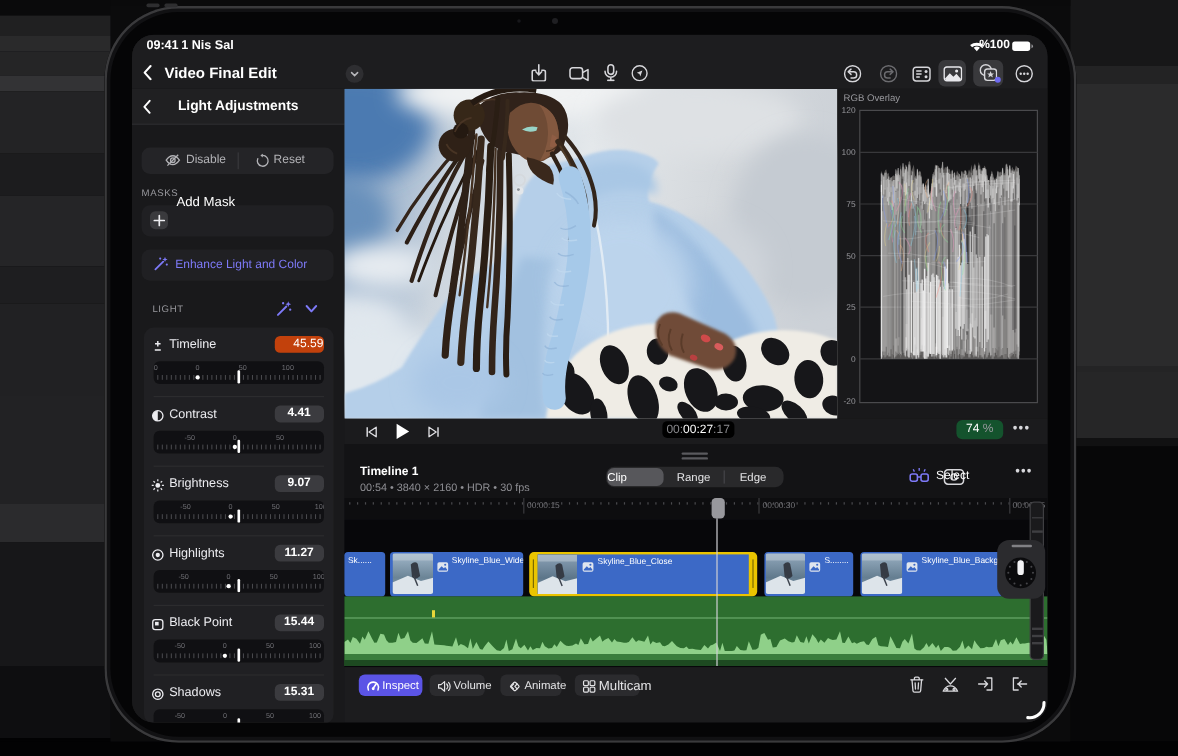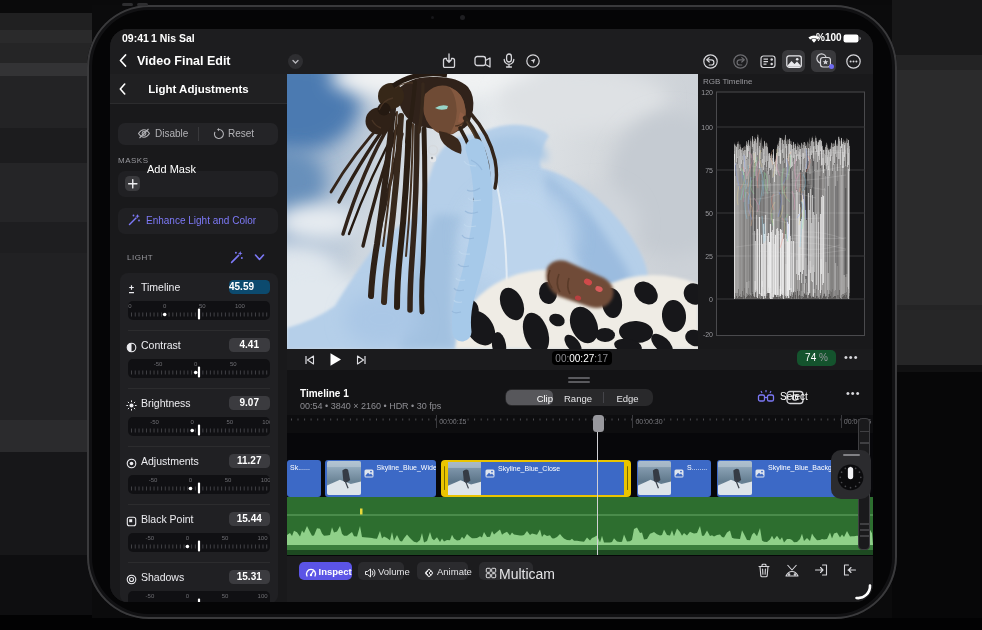--- a/index.html
+++ b/index.html
@@ -165,21 +165,21 @@
         <circle cx="5.5" cy="2.5" r="0.9" fill="#7d79f7"></circle>
       </svg>
       <svg class="ab" style="left:143px;top:223px" width="13" height="11">
         <path d="M2.5 3 L6.5 7.5 L10.5 3" stroke="#7d79f7" stroke-width="1.6" fill="none" stroke-linecap="round" stroke-linejoin="round"></path>
       </svg>
       <div class="ab" style="left:10px;top:243.5px;width:157.5px;height:330px;background:#202023;border-radius:8px"></div>
       <div class="ab" style="left:16px;top:252.0px;width:12px;height:13px"><svg width="11" height="11" viewBox="0 0 11 11">
           <path d="M5.5 1.2 v4.6 M3.2 3.5 h4.6 M3 8.6 h5" stroke="#ececf0" stroke-width="1.2" fill="none"></path>
         </svg></div>
       <div class="ab txt" style="left:31px;top:252.0px;font-size:10.5px;color:#ececf0">Timeline</div>
-      <div class="ab" style="left:119px;top:250.5px;width:40.5px;height:14px;background:#0c4a6e;border-radius:4.5px;text-align:left;font-size:10px;font-weight:700;color:#fff;line-height:14.5px">45.59</div>
+      <div class="ab" style="left:119px;top:250.5px;width:40.5px;height:14px;background:#c2410c;border-radius:4.5px;text-align:right;font-size:10px;font-weight:400;color:#fff;line-height:14.5px">45.59</div>
       <div class="ab" style="left:17.5px;top:272.0px;width:142px;height:19px;background:#101013;border-radius:5px;overflow:hidden"><svg width="142" height="19">
           <text x="-0.8" y="7.3" font-size="6" fill="#6e6e73" text-anchor="middle" font-family="Liberation Sans">-50</text>
           <text x="36.7" y="7.3" font-size="6" fill="#6e6e73" text-anchor="middle" font-family="Liberation Sans">0</text>
           <text x="74.3" y="7.3" font-size="6" fill="#6e6e73" text-anchor="middle" font-family="Liberation Sans">50</text>
           <text x="111.9" y="7.3" font-size="6" fill="#6e6e73" text-anchor="middle" font-family="Liberation Sans">100</text>
           <line x1="3.50" y1="11.5" x2="3.50" y2="15.5" stroke="#4e4e53" stroke-width="0.8"></line>
           <line x1="7.26" y1="11.5" x2="7.26" y2="15.5" stroke="#4e4e53" stroke-width="0.8"></line>
           <line x1="11.01" y1="11.5" x2="11.01" y2="15.5" stroke="#4e4e53" stroke-width="0.8"></line>
           <line x1="14.77" y1="11.5" x2="14.77" y2="15.5" stroke="#4e4e53" stroke-width="0.8"></line>
           <line x1="18.52" y1="11.5" x2="18.52" y2="15.5" stroke="#4e4e53" stroke-width="0.8"></line>
@@ -328,21 +328,21 @@
           <line x1="134.96" y1="11.5" x2="134.96" y2="15.5" stroke="#4e4e53" stroke-width="0.8"></line>
           <line x1="138.72" y1="11.5" x2="138.72" y2="15.5" stroke="#4e4e53" stroke-width="0.8"></line>
           <circle cx="64.2" cy="13.5" r="1.8" fill="#fff"></circle>
           <rect x="69.9" y="7.5" width="2.2" height="11" rx="1" fill="#fff"></rect>
         </svg></div>
       <div class="ab" style="left:17.5px;top:417.0px;width:142px;height:1px;background:#2c2c2e"></div>
       <div class="ab" style="left:16px;top:426.0px;width:12px;height:13px"><svg width="11" height="11" viewBox="0 0 11 11">
           <circle cx="5.5" cy="5.5" r="4.3" stroke="#ececf0" stroke-width="1.1" fill="none"></circle>
           <circle cx="5.5" cy="5.5" r="1.8" fill="#ececf0"></circle>
         </svg></div>
-      <div class="ab txt" style="left:31px;top:426.0px;font-size:10.5px;color:#ececf0">Adjustments</div>
+      <div class="ab txt" style="left:31px;top:426.0px;font-size:10.5px;color:#ececf0">Highlights</div>
       <div class="ab" style="left:119px;top:424.5px;width:40.5px;height:14px;background:#3b3b3f;border-radius:4.5px;text-align:center;font-size:10px;font-weight:700;color:#fff;line-height:14.5px">11.27</div>
       <div class="ab" style="left:17.5px;top:446.0px;width:142px;height:19px;background:#101013;border-radius:5px;overflow:hidden"><svg width="142" height="19">
           <text x="25.0" y="7.3" font-size="6" fill="#6e6e73" text-anchor="middle" font-family="Liberation Sans">-50</text>
           <text x="62.5" y="7.3" font-size="6" fill="#6e6e73" text-anchor="middle" font-family="Liberation Sans">0</text>
           <text x="100.1" y="7.3" font-size="6" fill="#6e6e73" text-anchor="middle" font-family="Liberation Sans">50</text>
           <text x="137.7" y="7.3" font-size="6" fill="#6e6e73" text-anchor="middle" font-family="Liberation Sans">100</text>
           <line x1="3.50" y1="11.5" x2="3.50" y2="15.5" stroke="#4e4e53" stroke-width="0.8"></line>
           <line x1="7.26" y1="11.5" x2="7.26" y2="15.5" stroke="#4e4e53" stroke-width="0.8"></line>
           <line x1="11.01" y1="11.5" x2="11.01" y2="15.5" stroke="#4e4e53" stroke-width="0.8"></line>
           <line x1="14.77" y1="11.5" x2="14.77" y2="15.5" stroke="#4e4e53" stroke-width="0.8"></line>
@@ -1140,21 +1140,21 @@
           <path d="M101 174 q 20 4 41 -3" stroke="#eee" stroke-opacity="0.2" fill="none" stroke-width="0.8"></path>
           <path d="M61 111 q 33 -2 67 5" stroke="#eee" stroke-opacity="0.2" fill="none" stroke-width="0.8"></path>
           <path d="M54 160 q 34 -0 67 3" stroke="#eee" stroke-opacity="0.2" fill="none" stroke-width="0.8"></path>
           <path d="M97 100 q 25 -2 51 -8" stroke="#eee" stroke-opacity="0.2" fill="none" stroke-width="0.8"></path>
           <path d="M42 137 q 17 -1 34 3" stroke="#eee" stroke-opacity="0.2" fill="none" stroke-width="0.8"></path>
           <path d="M64 162 q 19 3 38 3" stroke="#eee" stroke-opacity="0.2" fill="none" stroke-width="0.8"></path>
           <path d="M51 125 q 15 1 30 -5" stroke="#eee" stroke-opacity="0.2" fill="none" stroke-width="0.8"></path>
           <path d="M107 78 q 21 -1 41 -2" stroke="#eee" stroke-opacity="0.2" fill="none" stroke-width="0.8"></path>
           <line x1="36.5" y1="80" x2="36.5" y2="225" stroke="#fff" stroke-opacity="0.7"></line>
           <line x1="150.5" y1="95" x2="150.5" y2="225" stroke="#fff" stroke-opacity="0.5"></line>
-        </svg><div class="ab txt" style="left:5px;top:3px;font-size:8px;color:#98989d">RGB Timeline</div></div>
+        </svg><div class="ab txt" style="left:5px;top:3px;font-size:8px;color:#98989d">RGB Overlay</div></div>
       <div class="ab" style="left:177px;top:320px;width:586px;height:21px;background:#1b1b1d"></div>
       <svg class="ab" style="left:194px;top:324.5px" width="12" height="12" viewBox="0 0 12 12">
         <path d="M9.5 2 V10 L3.5 6 Z" stroke="#e0e0e4" stroke-width="1.1" fill="none" stroke-linejoin="round"></path>
         <line x1="2" y1="2" x2="2" y2="10" stroke="#e0e0e4" stroke-width="1.2"></line>
       </svg>
       <svg class="ab" style="left:219px;top:323px" width="13" height="15" viewBox="0 0 13 15">
         <path d="M1.5 1.2 L12 7.5 L1.5 13.8 Z" fill="#fff"></path>
       </svg>
       <svg class="ab" style="left:245px;top:324.5px" width="12" height="12" viewBox="0 0 12 12">
         <path d="M2.5 2 V10 L8.5 6 Z" stroke="#e0e0e4" stroke-width="1.1" fill="none" stroke-linejoin="round"></path>
@@ -1163,21 +1163,21 @@
       <div class="ab" style="left:442px;top:321.5px;width:59.5px;height:14.5px;background:#000;border-radius:4px;text-align:center;font-size:10px;line-height:15px;color:#8a8a8e"><span>00:</span><span style="color:#fff">00:27</span><span>:17</span></div>
       <div class="ab" style="left:687px;top:320.5px;width:39px;height:16px;background:#14532d;border-radius:5px;text-align:center;font-size:10px;line-height:16.5px;color:#fff">74 <span style="color:#98989d">%</span></div>
       <div class="ab" style="left:734px;top:322px;font-size:11px;color:#d8d8dc;letter-spacing:1px">•••</div>
       <div class="ab" style="left:177px;top:341px;width:586px;height:45px;background:#131315"></div>
       <div class="ab" style="left:458px;top:348px;width:22px;height:2px;background:#5a5a5e;border-radius:1px"></div>
       <div class="ab" style="left:458px;top:351.5px;width:22px;height:2px;background:#5a5a5e;border-radius:1px"></div>
       <div class="ab txt" style="left:190px;top:358.5px;font-size:10px;font-weight:700;color:#fff">Timeline 1</div>
       <div class="ab txt" style="left:190px;top:372px;font-size:9px;color:#8e8e93">00:54 • 3840 × 2160 • HDR • 30 fps</div>
       <div class="ab" style="left:394.5px;top:359.5px;width:148px;height:17.5px;background:#29292b;border-radius:7px"></div>
       <div class="ab" style="left:396px;top:361px;width:47px;height:14.5px;background:#57575b;border-radius:5.5px"></div>
-      <div class="ab txt" style="left:396px;top:363.5px;width:47px;text-align:right;font-size:9.5px;color:#fff">Clip</div>
+      <div class="ab txt" style="left:396px;top:363.5px;width:47px;text-align:left;font-size:9.5px;color:#fff">Clip</div>
       <div class="ab" style="left:493px;top:363px;width:1px;height:11px;background:#45454a"></div>
       <div class="ab txt" style="left:443.5px;top:363.5px;width:49px;text-align:center;font-size:9.5px;color:#e4e4e6">Range</div>
       <div class="ab txt" style="left:493px;top:363.5px;width:49px;text-align:center;font-size:9.5px;color:#e4e4e6">Edge</div>
       <svg class="ab" style="left:646px;top:360px" width="20" height="17" viewBox="0 0 20 17">
         <g stroke="#7d79f7" stroke-width="1.3" fill="none">
           <rect x="2.5" y="6" width="6" height="6" rx="1.6"></rect>
           <rect x="11.5" y="6" width="6" height="6" rx="1.6"></rect>
           <path d="M8.5 8.5 H11.5"></path>
         </g>
         <g stroke="#7d79f7" stroke-width="1.1">
@@ -1422,21 +1422,21 @@
         <circle cx="29.9" cy="22.1" r="0.9" fill="#46464a"></circle>
         <rect x="17.7" y="16.5" width="5.6" height="13" rx="2.8" fill="#f2f2f4"></rect>
       </svg>
       <div class="ab" style="left:177px;top:526.5px;width:586px;height:46.5px;background:#1c1c1e"></div>
       <div class="ab" style="left:188.5px;top:532.5px;width:53.5px;height:18px;background:#5b54e6;border-radius:5px"></div>
       <div class="ab" style="left:194.5px;top:535.5px;width:12px;height:12px"><svg width="12" height="12" viewBox="0 0 12 12">
           <path d="M2 9 A4.5 4.5 0 1 1 10 9" stroke="#fff" stroke-width="1.3" fill="none" stroke-linecap="round"></path>
           <line x1="6" y1="7.5" x2="8.3" y2="4.2" stroke="#fff" stroke-width="1.3" stroke-linecap="round"></line>
           <circle cx="6" cy="8" r="1.2" fill="#fff"></circle>
         </svg></div>
-      <div class="ab txt" style="left:208.5px;top:536.5px;font-size:9.5px;color:#fff;font-weight:700">Inspect</div>
+      <div class="ab txt" style="left:208.5px;top:536.5px;font-size:9.5px;color:#fff;font-weight:400">Inspect</div>
       <div class="ab" style="left:248px;top:532.5px;width:46px;height:18px;background:#2b2b2e;border-radius:5px"></div>
       <div class="ab" style="left:254px;top:535.5px;width:12px;height:12px"><svg width="12" height="12" viewBox="0 0 12 12">
           <path d="M1.5 4.5 H3.5 L6.5 2 V10 L3.5 7.5 H1.5 Z" stroke="#e4e4e6" stroke-width="1" fill="none" stroke-linejoin="round"></path>
           <path d="M8.3 4 A3 3 0 0 1 8.3 8 M9.8 2.6 A5 5 0 0 1 9.8 9.4" stroke="#e4e4e6" stroke-width="1" fill="none" stroke-linecap="round"></path>
         </svg></div>
       <div class="ab txt" style="left:268px;top:536.5px;font-size:9.5px;color:#e4e4e6;font-weight:400">Volume</div>
       <div class="ab" style="left:307px;top:532.5px;width:51px;height:18px;background:#2b2b2e;border-radius:5px"></div>
       <div class="ab" style="left:313px;top:535.5px;width:12px;height:12px"><svg width="12" height="12" viewBox="0 0 12 12">
           <rect x="3.2" y="3.2" width="5.6" height="5.6" rx="1" transform="rotate(45 6 6)" stroke="#e4e4e6" stroke-width="1" fill="none"></rect>
           <path d="M5 4 L3 6 L5 8 M8 4 L6 6 L8 8" stroke="#e4e4e6" stroke-width="1" fill="none" stroke-linecap="round" stroke-linejoin="round"></path>
@@ -1444,21 +1444,21 @@
       <div class="ab txt" style="left:327px;top:536.5px;font-size:9.5px;color:#e4e4e6;font-weight:400">Animate</div>
       <div class="ab" style="left:369px;top:532.5px;width:54px;height:18px;background:#2b2b2e;border-radius:5px"></div>
       <div class="ab" style="left:375px;top:535.5px;width:12px;height:12px"><svg width="12" height="12" viewBox="0 0 12 12">
           <g stroke="#e4e4e6" stroke-width="1" fill="none">
             <rect x="1.3" y="1.3" width="4" height="4" rx="0.8"></rect>
             <rect x="6.7" y="1.3" width="4" height="4" rx="0.8"></rect>
             <rect x="1.3" y="6.7" width="4" height="4" rx="0.8"></rect>
             <rect x="6.7" y="6.7" width="4" height="4" rx="0.8"></rect>
           </g>
         </svg></div>
-      <div class="ab txt" style="left:389px;top:536.5px;font-size:14px;color:#e4e4e6;font-weight:400">Multicam</div>
+      <div class="ab txt" style="left:389px;top:536.5px;font-size:11px;color:#e4e4e6;font-weight:400">Multicam</div>
       <div class="ab" style="left:647px;top:533.5px;width:14px;height:15px"><svg width="14" height="15" viewBox="0 0 14 15">
           <g stroke="#d8d8dc" stroke-width="1.1" fill="none" stroke-linecap="round">
             <path d="M2 3.5 H12 M5 3.5 V2.2 Q5 1.3 6 1.3 H8 Q9 1.3 9 2.2 V3.5"></path>
             <path d="M3 3.5 L3.8 12.6 Q3.9 13.7 5 13.7 H9 Q10.1 13.7 10.2 12.6 L11 3.5"></path>
             <path d="M5.6 6 L5.9 11.2 M8.4 6 L8.1 11.2"></path>
           </g>
         </svg></div>
       <div class="ab" style="left:674px;top:533.5px;width:16px;height:15px"><svg width="16" height="15" viewBox="0 0 16 15">
           <g stroke="#d8d8dc" stroke-width="1.1" fill="none" stroke-linejoin="round">
             <path d="M3.5 2 L8 7 L12.5 2"></path>

